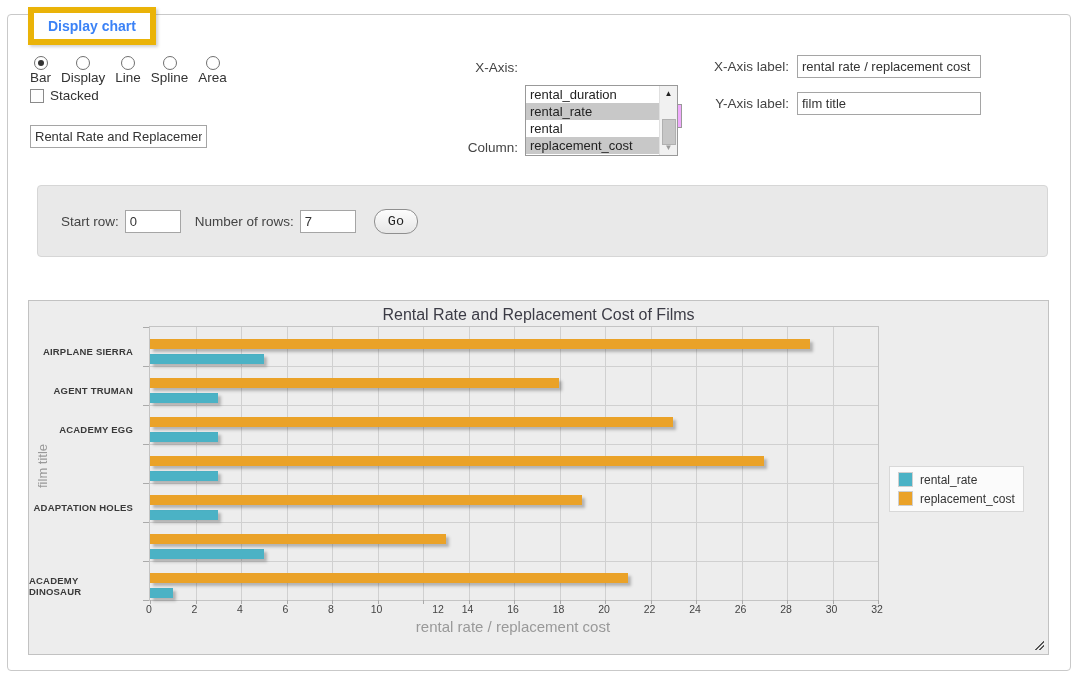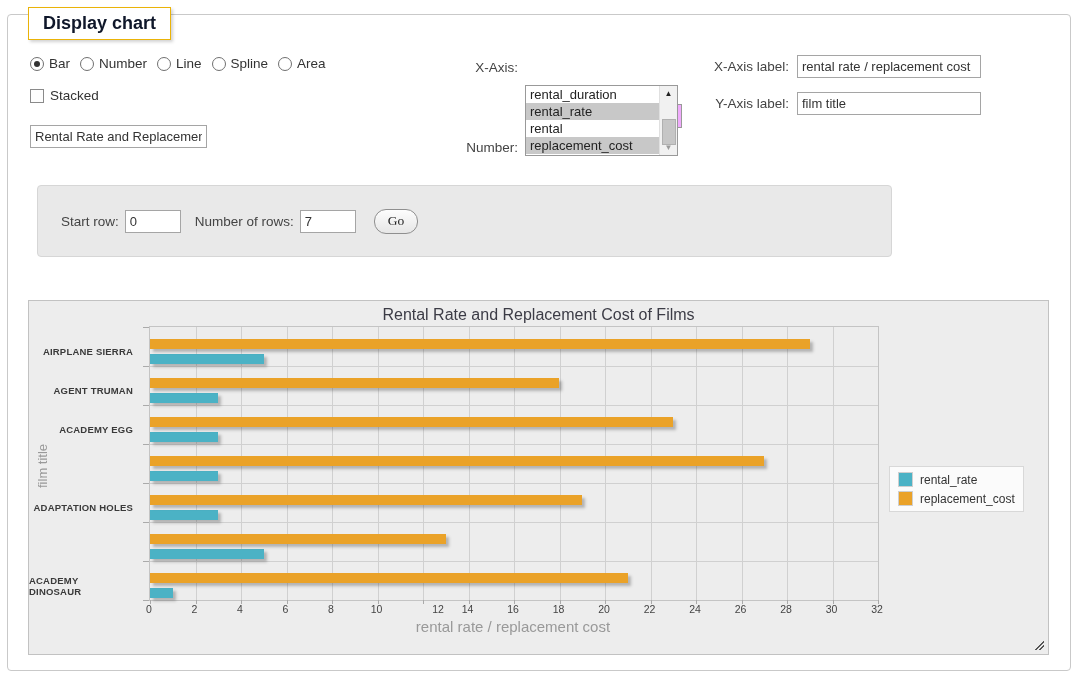--- a/index.html
+++ b/index.html
@@ -1,23 +1,23 @@
 <!DOCTYPE html>
 <html><head>
 <meta charset="utf-8">
 <style>
   html,body{margin:0;padding:0;background:#fff;width:1081px;height:681px;
     font-family:"Liberation Sans","DejaVu Sans",sans-serif;color:#333;}
   .fieldset{position:absolute;left:7px;top:14px;width:1064px;height:657px;
     border:1px solid #c9c9c9;border-radius:4px;background:#fff;box-sizing:border-box;}
-  .legend-tab{position:absolute;left:20px;top:-8px;background:#fff;border:1px solid #eab308;
-    padding:5px 14px;font-size:18px;font-weight:bold;color:#0f172a;box-shadow:2px 2px 3px rgba(0,0,0,0.18);}
+  .legend-tab{position:absolute;left:20px;top:-8px;background:#fff;border:6px solid #eab308;
+    padding:5px 14px;font-size:14px;font-weight:bold;color:#3b82f6;box-shadow:2px 2px 3px rgba(0,0,0,0.18);}
   .flabel{position:absolute;font-size:13.5px;color:#444;text-align:right;}
   .radio-row{position:absolute;left:22px;top:41px;display:flex;align-items:center;gap:10px;font-size:13.5px;color:#333;}
-  .radio-item{display:flex;align-items:center;gap:5px;}
+  .radio-item{display:flex;align-items:center;flex-direction:column;}
   .radio{width:12px;height:12px;border:1px solid #707070;border-radius:50%;background:#fff;position:relative;display:inline-block;}
   .radio.checked::after{content:'';position:absolute;left:3px;top:3px;width:6px;height:6px;border-radius:50%;background:#333;}
   .stacked-row{position:absolute;left:22px;top:73px;display:flex;align-items:center;gap:6px;font-size:13.5px;color:#333;}
   .checkbox{width:12px;height:12px;border:1px solid #8a8a8a;background:#fdfdfd;display:inline-block;}
   input.txt{border:1px solid #a5a5a5;font-family:inherit;font-size:13px;color:#333;
     padding:2px 4px;box-sizing:border-box;height:23px;background:#fff;}
   .title-input{position:absolute;left:22px;top:110px;width:177px;}
   .select{position:absolute;left:517px;top:41px;width:157px;height:24px;border:1px solid #999;
     background:#f0abfc;box-sizing:border-box;font-size:13px;color:#333;display:flex;align-items:center;
     padding-left:5px;margin-top:48px;}
@@ -26,26 +26,26 @@
     background:#fff;box-sizing:border-box;overflow:hidden;}
   .lb-opt{height:17px;line-height:17px;font-size:13px;color:#222;padding-left:4px;white-space:nowrap;width:131px;overflow:hidden;}
   .lb-opt.selected{background:#c8c8c8;}
   .scrollbar{position:absolute;top:0;right:0;width:17px;height:69px;background:#f1f1f1;border-left:1px solid #e0e0e0;}
   .sb-btn{height:15px;display:flex;align-items:center;justify-content:center;font-size:8px;}
   .sb-up{color:#222;}
   .sb-down{position:absolute;bottom:0;left:0;right:0;color:#9a9a9a;}
   .sb-thumb{position:absolute;left:2px;top:33px;width:12px;height:24px;background:#c6c6c6;border:1px solid #b0b0b0;}
   .xlabel-input{position:absolute;left:789px;top:40px;width:184px;}
   .ylabel-input{position:absolute;left:789px;top:77px;width:184px;}
-  .rows-panel{position:absolute;left:29px;top:170px;width:855px;height:72px;background:#e9e9e9;
+  .rows-panel{position:absolute;left:29px;top:170px;width:1011px;height:72px;background:#e9e9e9;
     border:1px solid #d6d6d6;border-radius:4px;box-sizing:border-box;display:flex;align-items:center;padding-left:23px;}
   .rows-panel .plabel{font-size:13.5px;color:#444;margin-right:6px;}
   .rows-panel input.txt{width:56px;margin-right:14px;}
   .go-btn{margin-left:4px;height:25px;padding:0 13px;border:1px solid #8f8f8f;border-radius:12px;
-    background:linear-gradient(#fdfdfd,#e6e6e6);font-family:Liberation Serif, serif;font-size:13.5px;color:#222;}
+    background:linear-gradient(#fdfdfd,#e6e6e6);font-family:Liberation Mono, monospace;font-size:13.5px;color:#222;}
   .chart-box{position:absolute;left:20px;top:285px;width:1021px;height:355px;background:#ededed;
     border:1px solid #c2c2c2;box-sizing:border-box;}
   .chart-title{position:absolute;left:0;top:5px;width:100%;text-align:center;font-size:16px;color:#3c3c46;}
   .plot{position:absolute;left:120px;top:25px;width:728px;height:273px;border:1px solid #c4c4c4;}
   .vline{position:absolute;top:0;bottom:0;width:1px;background:#d0d0d0;}
   .hline{position:absolute;left:0;right:0;height:1px;background:#d0d0d0;}
   .ldash{position:absolute;left:-7px;width:6px;height:1px;background:#aaa;}
   .btick{position:absolute;top:273px;width:1px;height:4px;background:#aaa;}
   .bar{position:absolute;left:0;height:10px;box-shadow:3px 3px 3px rgba(70,70,70,0.35);z-index:2;}
   .cat-labels{position:absolute;left:0;top:25px;width:112px;height:273px;}
@@ -71,21 +71,21 @@
 <div class="fieldset">
   <div class="legend-tab">Display chart</div>
 
   <div class="radio-row" id="radio-row">
       <div class="radio-item">
         <span class="radio checked"></span>
         <span>Bar</span>
       </div>
       <div class="radio-item">
         <span class="radio"></span>
-        <span>Number</span>
+        <span>Display</span>
       </div>
       <div class="radio-item">
         <span class="radio"></span>
         <span>Line</span>
       </div>
       <div class="radio-item">
         <span class="radio"></span>
         <span>Spline</span>
       </div>
       <div class="radio-item">
@@ -100,21 +100,21 @@
   </div>
 
   <input class="txt title-input" value="Rental Rate and Replacement Cost of Films" style="">
 
   <span class="flabel" style="left:380px;top:45px;width:130px;">X-Axis:</span>
   <div class="select">
     <span>title</span>
     <span class="arrow">▼</span>
   </div>
 
-  <span class="flabel" style="left:380px;top:125px;width:130px;">Number:</span>
+  <span class="flabel" style="left:380px;top:125px;width:130px;">Column:</span>
   <div class="listbox">
     <div id="series-options">
         <div class="lb-opt">rental_duration</div>
         <div class="lb-opt selected">rental_rate</div>
         <div class="lb-opt">rental</div>
         <div class="lb-opt selected">replacement_cost</div>
       </div>
     <div class="scrollbar">
       <div class="sb-btn sb-up">▲</div>
       <div class="sb-thumb"></div>

